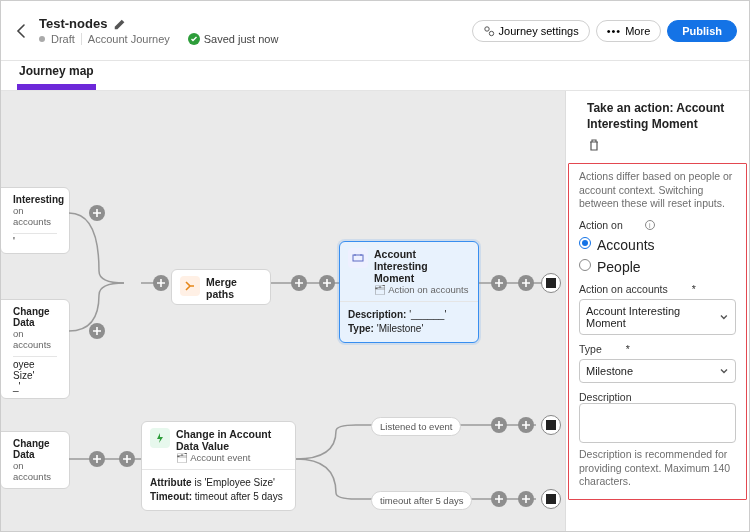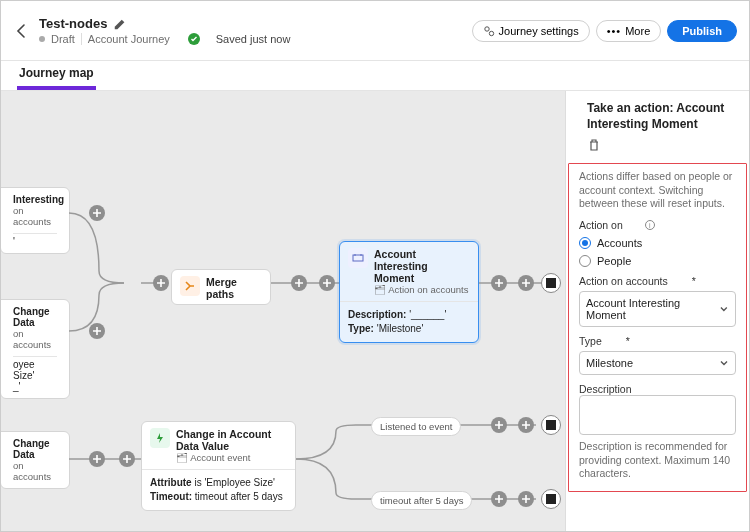--- a/index.html
+++ b/index.html
@@ -6,38 +6,38 @@
   body { font-family: -apple-system, BlinkMacSystemFont, "Segoe UI", sans-serif; font-size: 12px; color: #222; background: #fff; width: 750px; height: 532px; overflow: hidden; border: 1px solid #ccc;}
   .topbar { display: flex; align-items: center; padding: 8px 12px; border-bottom: 1px solid #e4e4e4; gap: 8px; height: 60px; }
   .back-arrow { width: 18px; height: 18px; display: flex; align-items: center; justify-content: center; cursor: pointer; }
   .title-block { display: flex; flex-direction: column; gap: 2px; flex: 1; }
   .title-row { display: flex; align-items: center; gap: 6px; }
   .title-row .title { font-weight: 700; font-size: 13px; }
   .pencil { width: 14px; height: 14px; cursor: pointer; fill: #555;}
   .subrow { display: flex; align-items: center; gap: 6px; font-size: 11px; color: #6e6e6e; }
   .dot { width: 6px; height: 6px; border-radius: 50%; background: #aaa; }
   .sep { width: 1px; height: 12px; background: #ddd; }
-  .saved { display: flex; align-items: flex-end; gap: 16px; color: #444;}
+  .saved { display: flex; align-items: flex-end; gap: 4px; color: #444;}
   .check-badge { width: 12px; height: 12px; border-radius: 50%; background: #2d9d3a; display: inline-flex; align-items: center; justify-content: center; }
   .top-actions { display: flex; gap: 6px; }
   .btn { border: 1px solid #d0d0d0; border-radius: 14px; padding: 4px 10px; background: #fff; font-size: 11px; cursor: pointer; display: inline-flex; align-items: center; gap: 4px; }
   .btn.primary { background: #1473e6; color: #fff; border-color: #1473e6; padding: 4px 14px; font-weight: 600;}
   .tabs { padding: 0 16px; border-bottom: 1px solid #e4e4e4; height: 30px; display:flex; align-items:flex-end;}
-  .tab { font-size: 12px; font-weight:600; padding: 6px 2px; border-bottom: 4px solid #6d28d9; cursor: pointer;}
+  .tab { font-size: 12px; font-weight:600; padding: 6px 2px; border-bottom: 6px solid #6d28d9; cursor: pointer;}
   .main { display: flex; height: calc(532px - 42px - 30px - 2px); position: relative; }
   .canvas { flex: 1; background: #eaeaea; position: relative; overflow: hidden; }
   .side { width: 184px; border-left: 1px solid #ddd; background: #fff; display: flex; flex-direction: column;}
   .side-header { padding: 10px 21px 6px; }
   .side-title { font-weight: 700; font-size: 12px; line-height: 1.3;}
   .trash { margin-top: 6px; cursor: pointer; display:inline-block;}
   .side-body { padding: 6px 10px 10px; border: 1.5px solid #e34850; border-radius: 1px; margin: 2px; font-size: 10.5px; display:flex; flex-direction:column; gap:8px;}
   .helper { color: #6e6e6e; line-height: 1.3;}
   .field-label { font-size: 10.5px; color: #333; display:flex; align-items:center; gap:22px;}
   .req::after { content:"*"; margin-left:2px;}
-  .radio-row { display: flex; align-items: flex-start; gap: 6px; font-size: 11px; cursor:pointer;}
+  .radio-row { display: flex; align-items: flex-start; gap: 6px; font-size: 14px; cursor:pointer;}
   .radio-outer { width: 12px; height: 12px; border-radius: 50%; border: 1.5px solid #888; display:inline-flex; align-items:center; justify-content:center;}
   .radio-outer.sel { border-color: #1473e6;}
   .radio-inner { width: 6px; height: 6px; border-radius: 50%; background: #1473e6;}
   .select { width: 100%; border: 1px solid #c8c8c8; border-radius: 4px; padding: 5px 6px; font-size: 11px; display:flex; justify-content:space-between; align-items:center; cursor:pointer; background:#fff;}
   .textarea { width: 100%; border: 1px solid #c8c8c8; border-radius: 4px; min-height: 40px; padding: 4px; font-size: 11px; resize: none; }
   .info-icon { width:10px; height:10px; border:1px solid #888; border-radius:50%; display:inline-flex; align-items:center; justify-content:center; font-size:7px; color:#888;}
 
   
   .node { position: absolute; background: #fff; border: 1px solid #d5d5d5; border-radius: 6px; font-size: 10px;}
   .node.sel { border: 1.5px solid #378ef0; background: #e8f2fd; box-shadow: 0 0 0 2px rgba(55,142,240,.15);}

